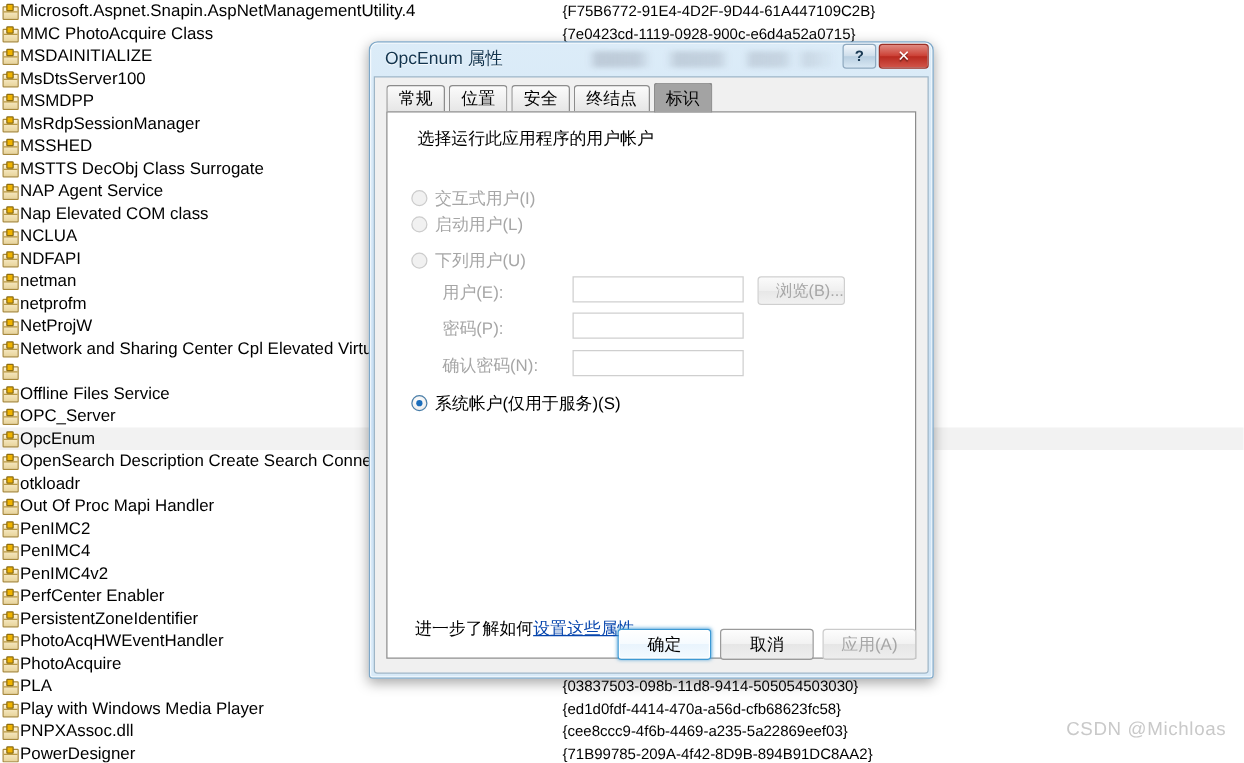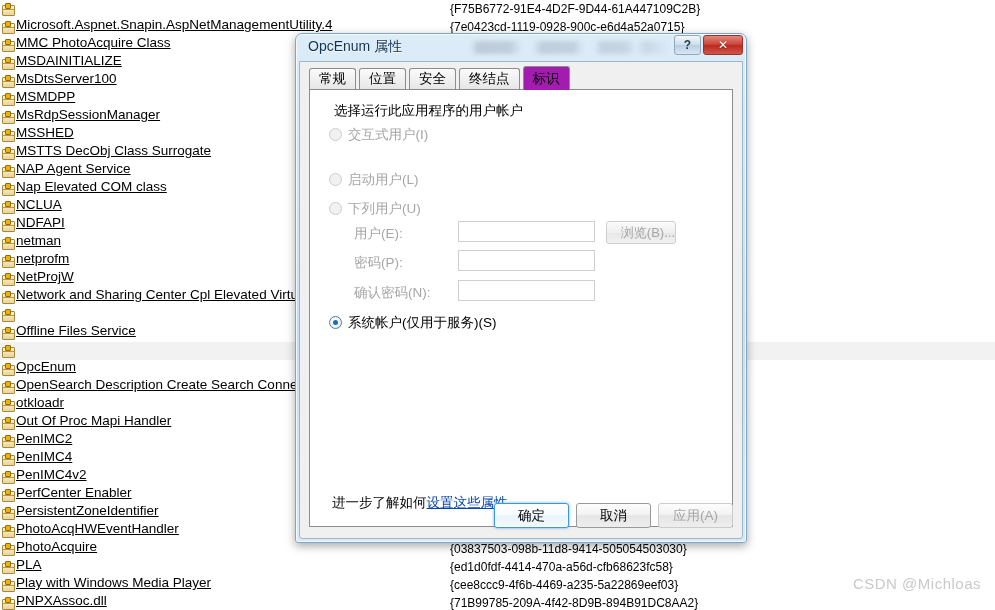--- a/index.html
+++ b/index.html
@@ -18,24 +18,23 @@
     position:absolute;left:0;top:0;width:995px;height:610px;
   }
   .reg-row{
     position:relative;
     height:18px;
     line-height:18px;
     white-space:nowrap;
   }
   .reg-row.selected{ background:#f2f2f2; }
   .reg-name{
-    position:absolute;left:16px;top:16px;
+    position:absolute;left:16px;top:0;
     font-size:13.5px;
     color:#000;
-    text-decoration:underline;
   }
   .reg-icon{
     position:absolute;left:2px;top:3px;
     width:13px;height:12px;
   }
   .reg-guid{
     position:absolute;left:450px;top:0;
     font-size:12px;
     color:#000;
   }
@@ -168,21 +167,21 @@
     font-size:13.5px;
     background:linear-gradient(#fbfbfb,#e6e6e6);
     border:1px solid #8c8c8c;
     border-bottom:none;
     border-radius:3px 3px 0 0;
     box-sizing:border-box;
     color:#000;
     white-space:nowrap;
   }
   .tab.active{
-    background:#a21caf;
+    background:#a3a3a3;
     height:24px;
     margin-top:-2px;
     line-height:24px;
     border-color:#8c8c8c;
     z-index:3;
     margin-right:0;
   }
 
   .tabpage{
     position:absolute;left:9px;top:27px;right:9px;
@@ -583,21 +582,21 @@
         <div class="tab">常规</div>
         <div class="tab">位置</div>
         <div class="tab">安全</div>
         <div class="tab">终结点</div>
         <div class="tab active">标识</div>
       </div>
 
     <div class="tabpage">
       <div class="page-heading">选择运行此应用程序的用户帐户</div>
 
-      <div class="radio-row disabled" style="top:36px;text-align:right;">
+      <div class="radio-row disabled" style="top:60px;text-align:right;">
         <span class="radio disabled"></span>
         <span class="rlabel">交互式用户(I)</span>
       </div>
       <div class="radio-row disabled" style="top:81px;">
         <span class="radio disabled"></span>
         <span class="rlabel">启动用户(L)</span>
       </div>
       <div class="radio-row disabled" style="top:110px;">
         <span class="radio disabled"></span>
         <span class="rlabel">下列用户(U)</span>

